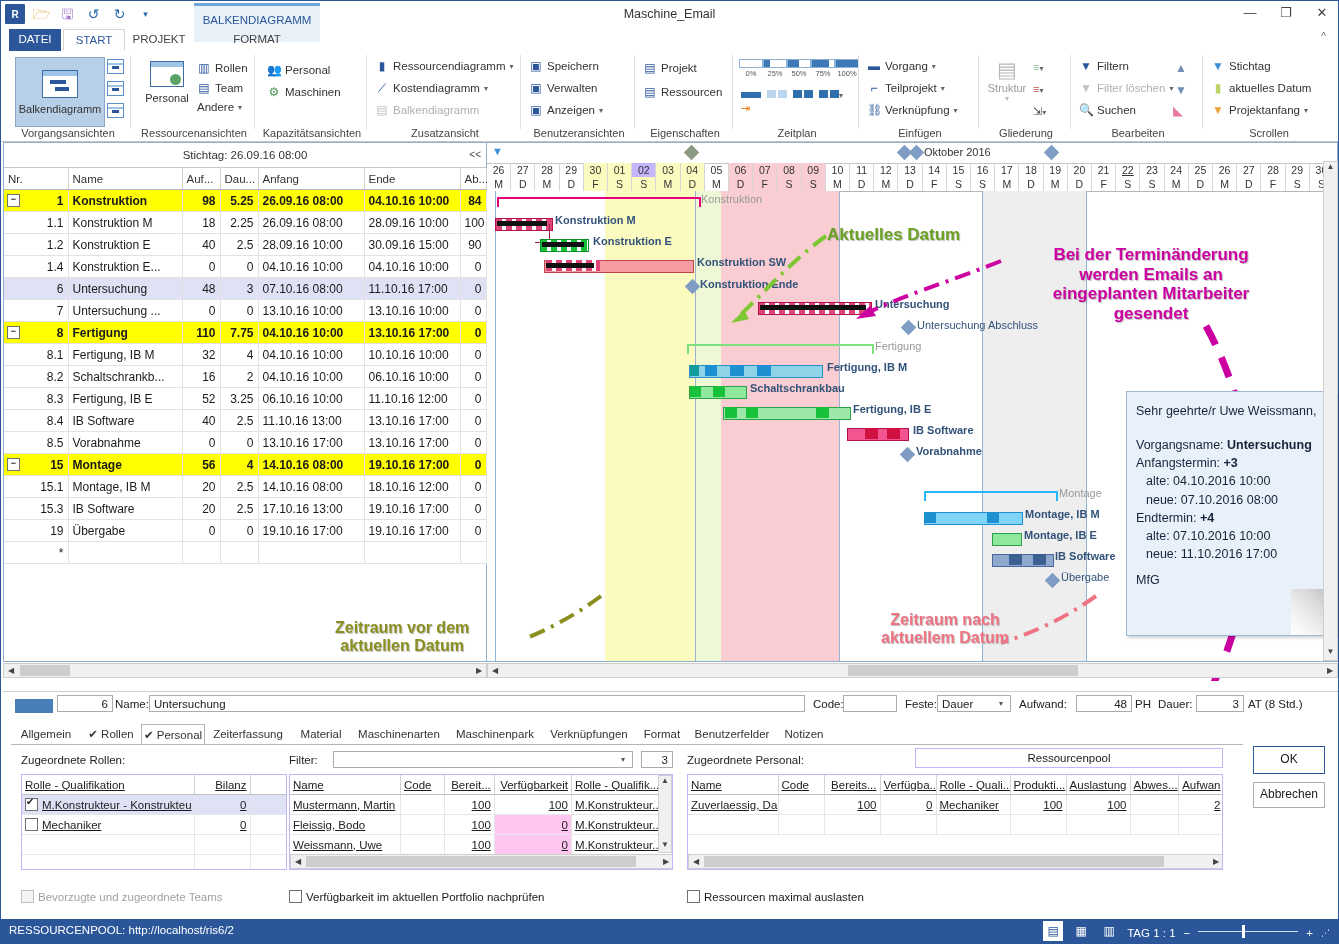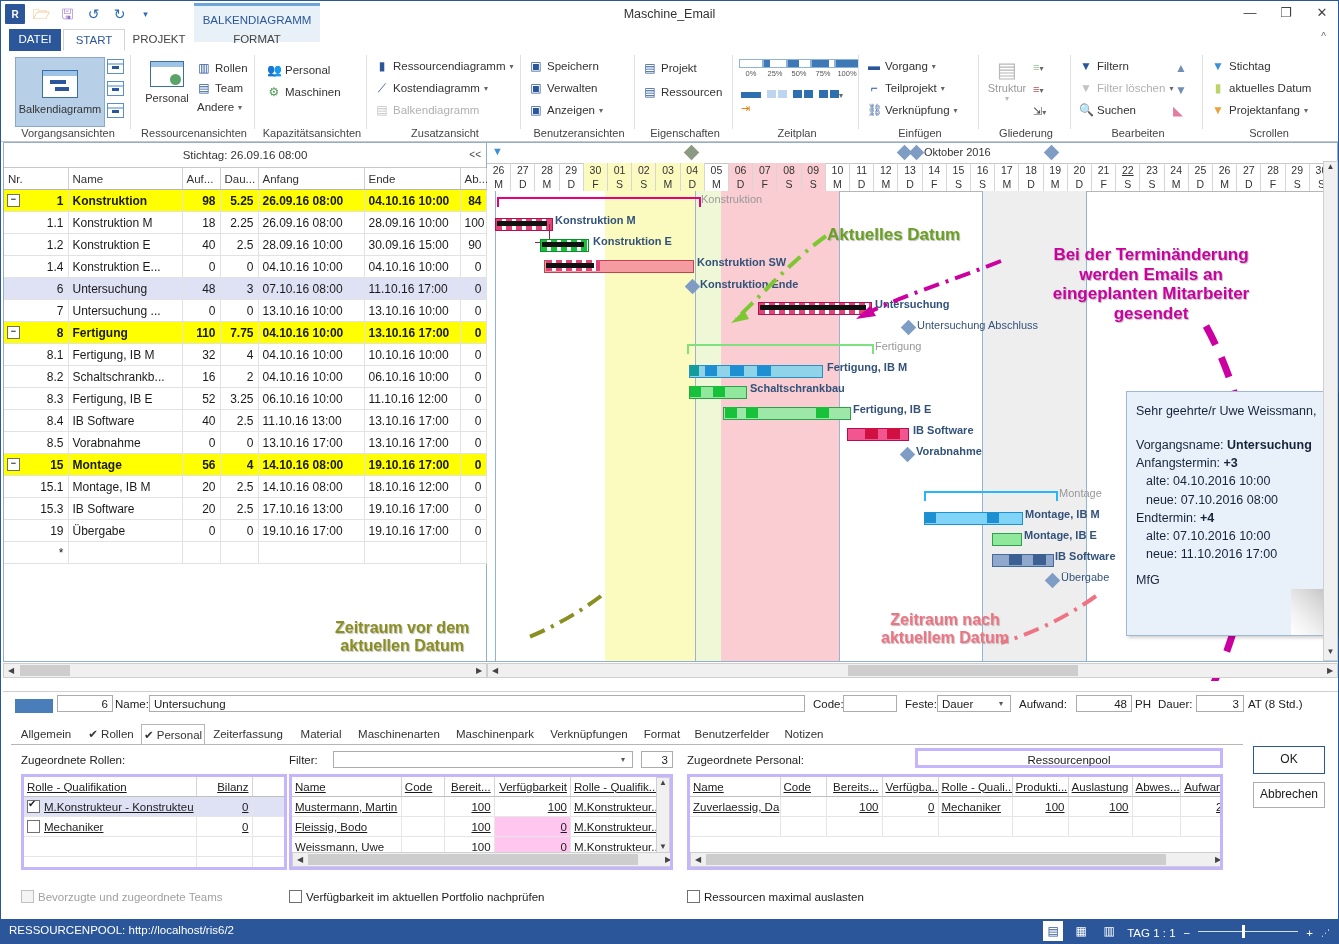--- a/index.html
+++ b/index.html
@@ -109,21 +109,21 @@
   
   .formpane{position:absolute;left:2px;top:690px;width:1335px;height:220px;background:#fff;border-top:1px solid #cfcfcf;}
   .inp{border:1px solid #acacac;background:#fff;height:17px;line-height:17px;font-size:11.5px;padding:0 4px;
      box-sizing:border-box;position:absolute;color:#222;}
   .inp.r{text-align:right;}
   .lbl{position:absolute;font-size:11.5px;color:#222;}
   .ftab{position:absolute;top:0;height:21px;line-height:20px;font-size:11.5px;color:#333;text-align:center;cursor:default;}
   .ftab.on{background:#fff;border:1px solid #b6b6b6;border-bottom:1px solid #fff;box-sizing:border-box;}
   .btn{position:absolute;border:1px solid #2b579a;background:#fff;font-size:12px;text-align:center;cursor:default;color:#1a1a1a;}
   .btn.plain{border:1px solid #adadad;}
-  .boxg{position:absolute;border:3px solid #c4b5fd;background:#fff;box-sizing:border-box;}
+  .boxg{position:absolute;border:1px solid #c4b5fd;background:#fff;box-sizing:border-box;}
   table.mini{border-collapse:collapse;table-layout:fixed;font-size:11.5px;width:100%;text-decoration:underline;}
   table.mini th{font-weight:normal;text-align:left;border-right:1px solid #d4d4d4;border-bottom:1px solid #c0c0c0;
      height:19px;padding:0 3px;background:#fff;color:#222;white-space:nowrap;overflow:hidden;}
   table.mini td{border-right:1px solid #e6e6e6;border-bottom:1px solid #e6e6e6;height:19px;padding:0 3px;
      white-space:nowrap;overflow:hidden;color:#222;}
   td.pink{background:#ffc6f0;}
   td.rr{text-align:right;}
   tr.selrow td{background:#dfe2f5;}
   .cb{display:inline-block;width:11px;height:11px;border:1px solid #707070;background:#fff;vertical-align:-2px;
      margin-right:4px;position:relative;}
@@ -596,21 +596,21 @@
         <span style="position:absolute;left:424px;top:4px;width:11px;height:11px;background:#7f9dc4;transform:rotate(45deg);"></span>
         <span style="position:absolute;left:559px;top:4px;width:11px;height:11px;background:#7f9dc4;transform:rotate(45deg);"></span>
       </div>
       <div class="dayrow" id="dayrow">
           <div class="dcell" style="left: 0px; width: 24.2px;">26</div>
           <div class="dcell" style="left: 24.2px; width: 24.2px;">27</div>
           <div class="dcell" style="left: 48.4px; width: 24.2px;">28</div>
           <div class="dcell" style="left: 72.6px; width: 24.2px;">29</div>
           <div class="dcell" style="left: 96.8px; width: 24.2px; background: rgb(252, 251, 191);">30</div>
           <div class="dcell" style="left: 121px; width: 24.2px; background: rgb(252, 251, 191);">01</div>
-          <div class="dcell" style="left: 145.2px; width: 24.2px; background: #fef9c3;">02</div>
+          <div class="dcell" style="left: 145.2px; width: 24.2px; background: #c4b5fd;">02</div>
           <div class="dcell" style="left: 169.4px; width: 24.2px; background: rgb(252, 251, 191);">03</div>
           <div class="dcell" style="left: 193.6px; width: 24.2px; background: rgb(252, 251, 191);">04</div>
           <div class="dcell" style="left: 217.8px; width: 24.2px;">05</div>
           <div class="dcell" style="left: 242px; width: 24.2px; background: rgb(249, 205, 209);">06</div>
           <div class="dcell" style="left: 266.2px; width: 24.2px; background: rgb(249, 205, 209);">07</div>
           <div class="dcell" style="left: 290.4px; width: 24.2px; background: rgb(249, 205, 209);">08</div>
           <div class="dcell" style="left: 314.6px; width: 24.2px; background: rgb(249, 205, 209);">09</div>
           <div class="dcell" style="left: 338.8px; width: 24.2px;">10</div>
           <div class="dcell" style="left: 363px; width: 24.2px;">11</div>
           <div class="dcell" style="left: 387.2px; width: 24.2px;">12</div>

